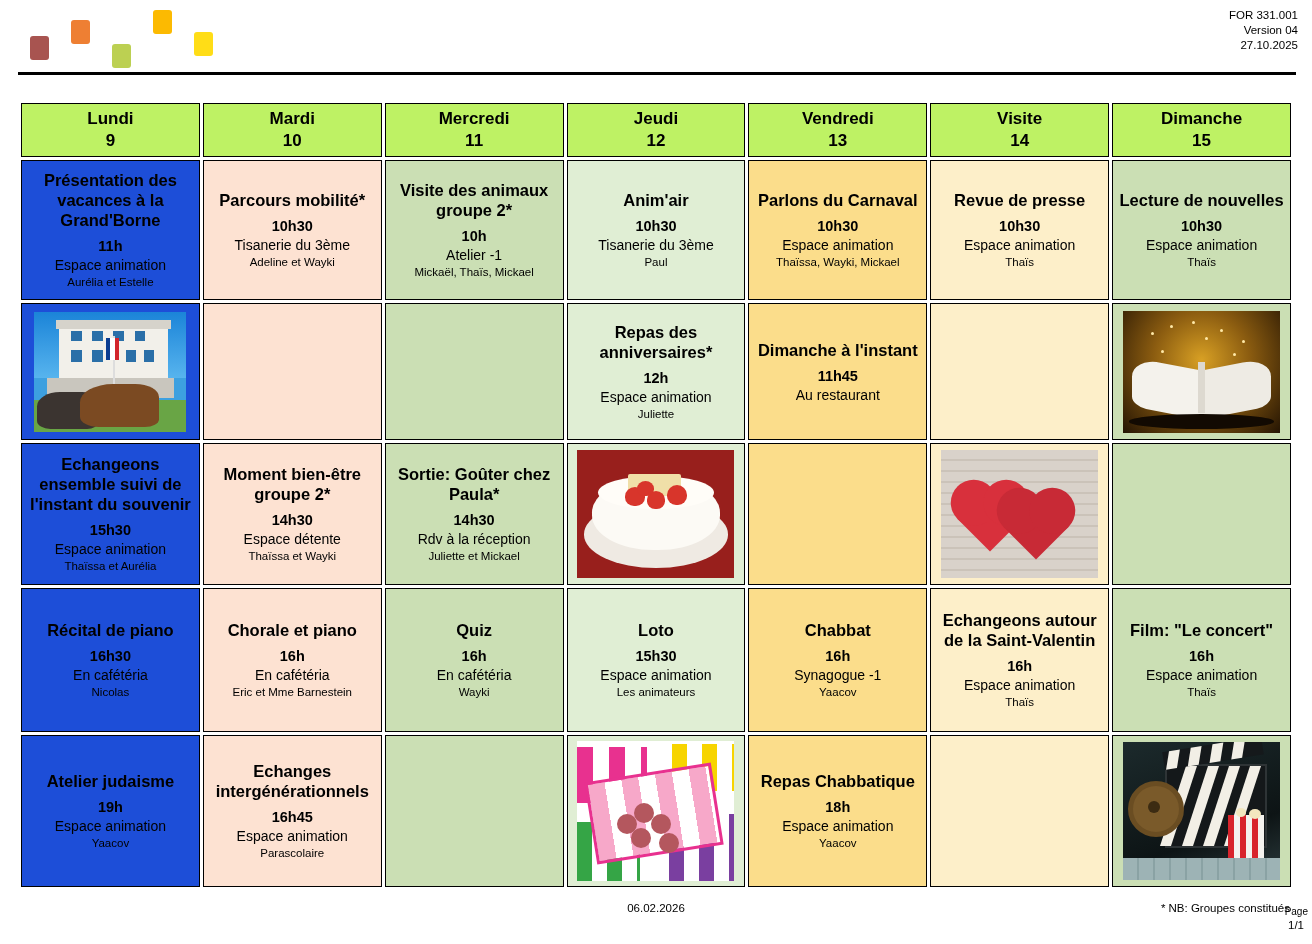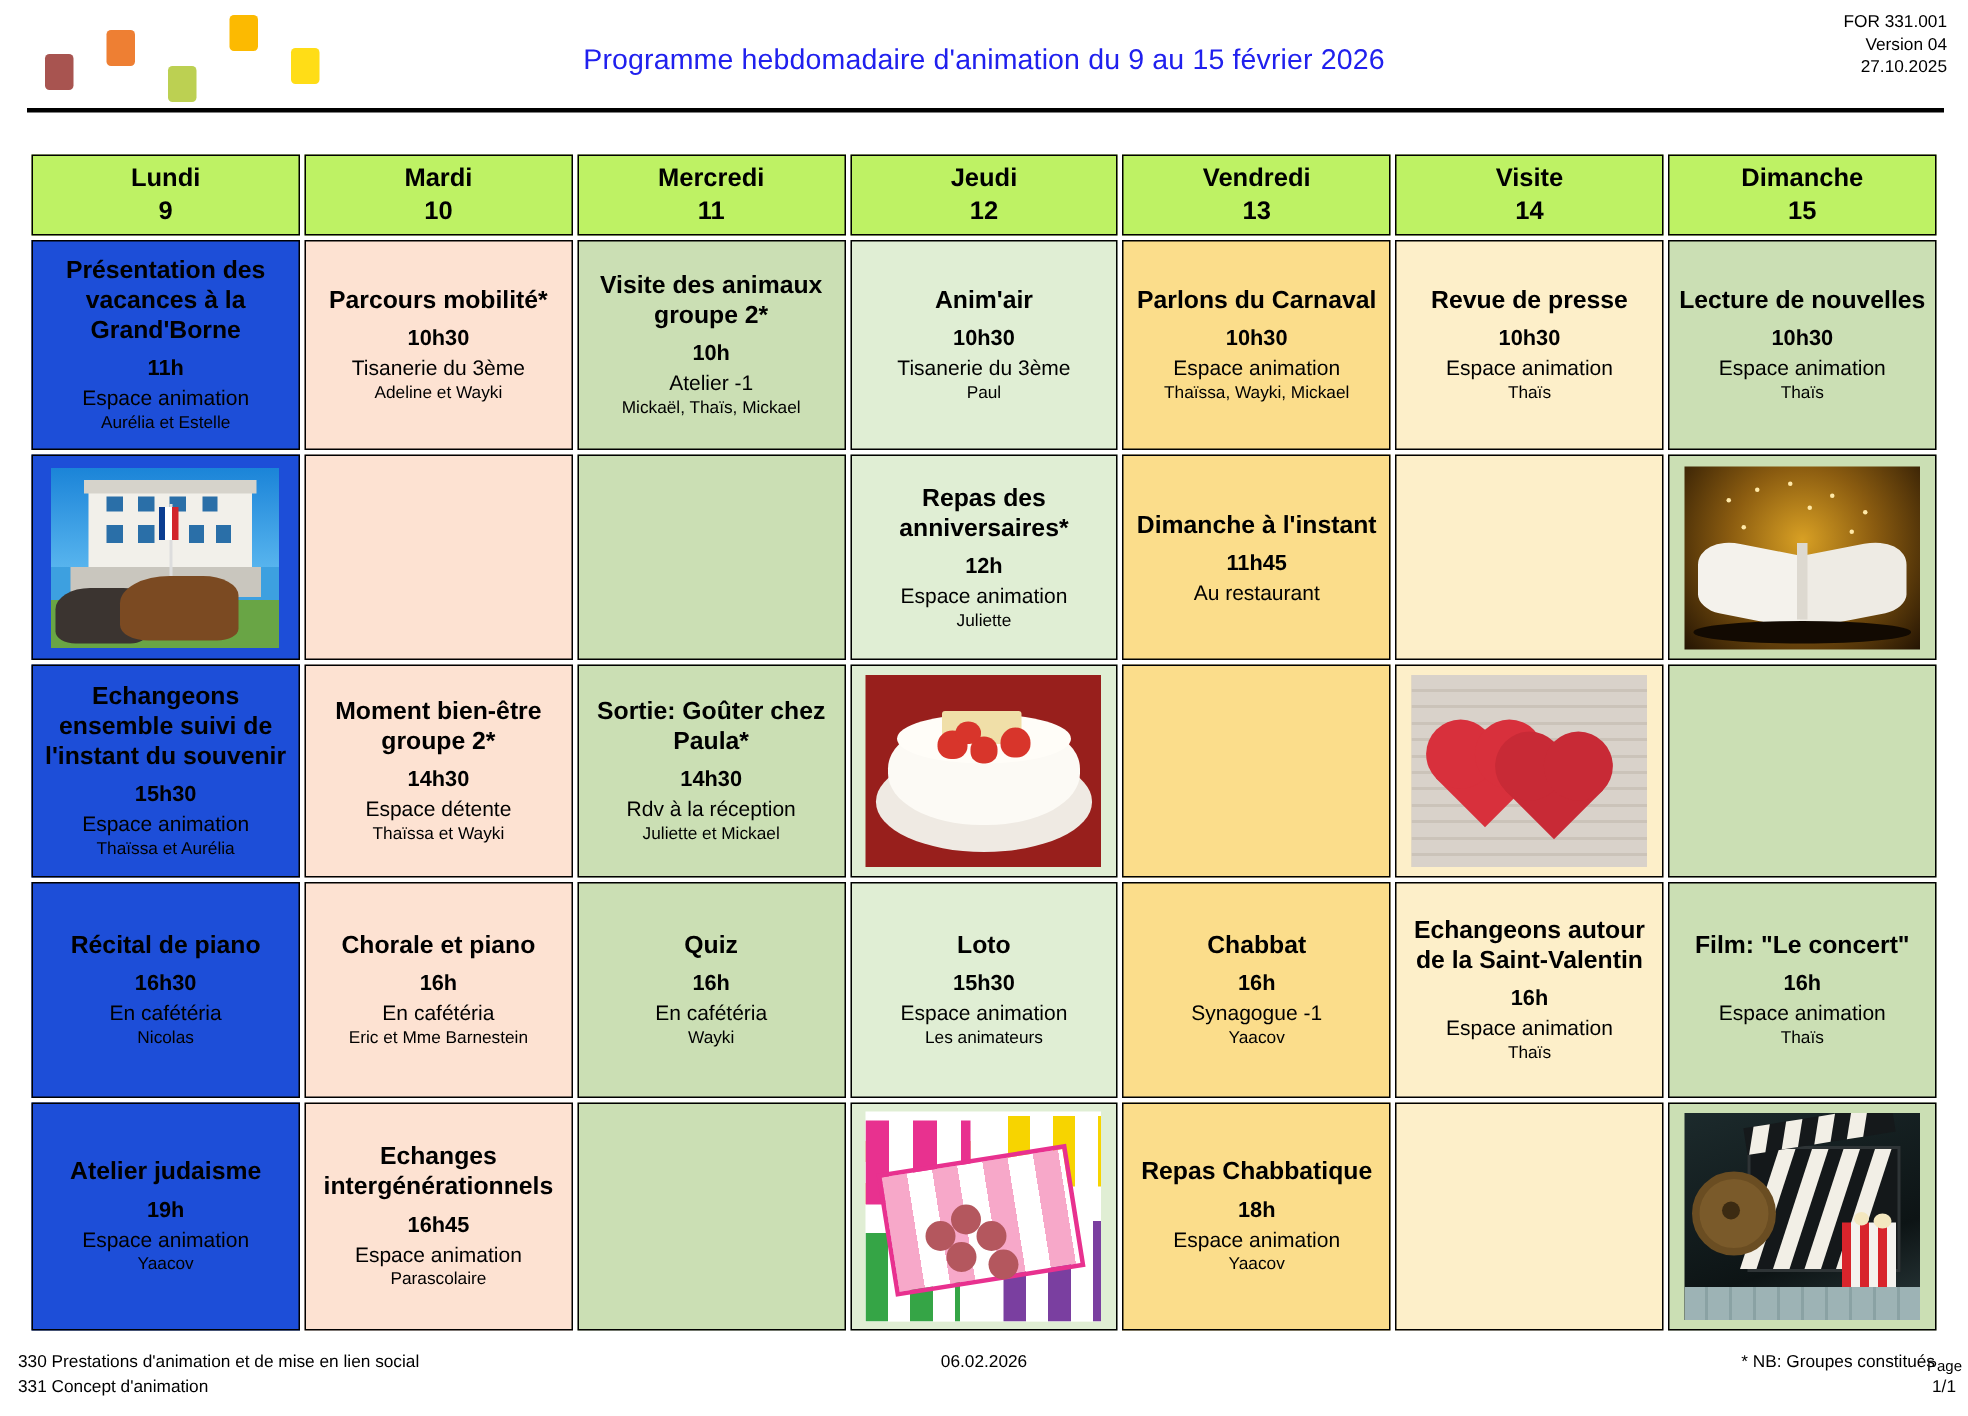--- a/index.html
+++ b/index.html
@@ -248,21 +248,20 @@
 
 <div class="header">
   <div class="logo">
     <span class="sq0"></span>
     <span class="sq1"></span>
     <span class="sq2"></span>
     <span class="sq3"></span>
     <span class="sq4"></span>
   </div>
 
-  <div class="doc-title">Programme hebdomadaire d'animation du 9 au 15 février 2026</div>
 
   <div class="meta">
     <div>FOR 331.001</div>
     <div>Version 04</div>
     <div>27.10.2025</div>
   </div>
 
   <div class="rule"></div>
 </div>
 
@@ -554,23 +553,19 @@
           <div class="pops" style="left:54%;bottom:7%;width:10px;height:9px"></div>
           <div class="floor"></div>
         </div>
       </div>
     </td>
   </tr>
 </tbody>
   </table>
 
 <div class="footer">
-  <div class="f-left">
-    <div>330 Prestations d'animation et de mise en lien social</div>
-    <div>331 Concept d'animation</div>
-  </div>
   <div class="f-mid">
     <div>06.02.2026</div>
   </div>
   <div class="f-right">* NB: Groupes constitués</div>
   <div class="f-page">Page</div>
   <div class="f-pageno">1/1</div>
 </div>
 
 </body></html>

